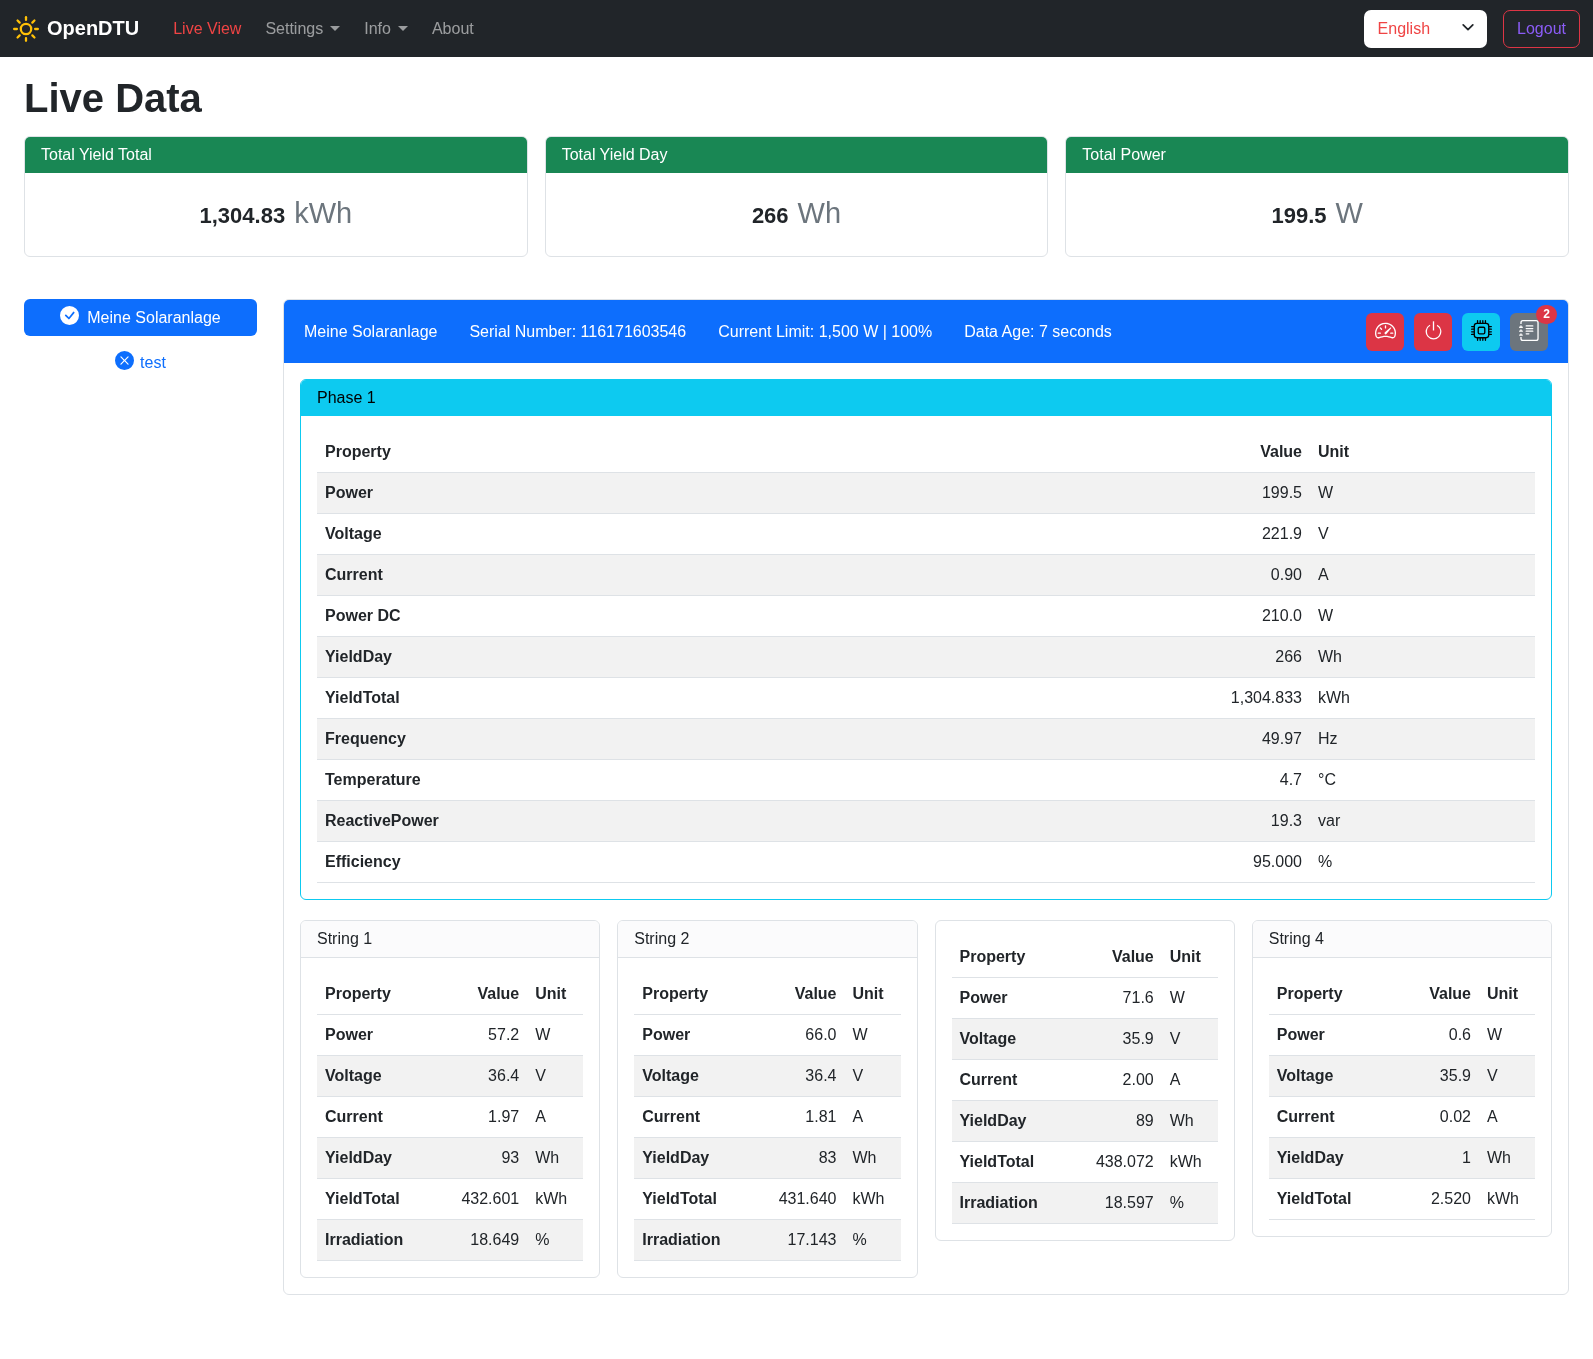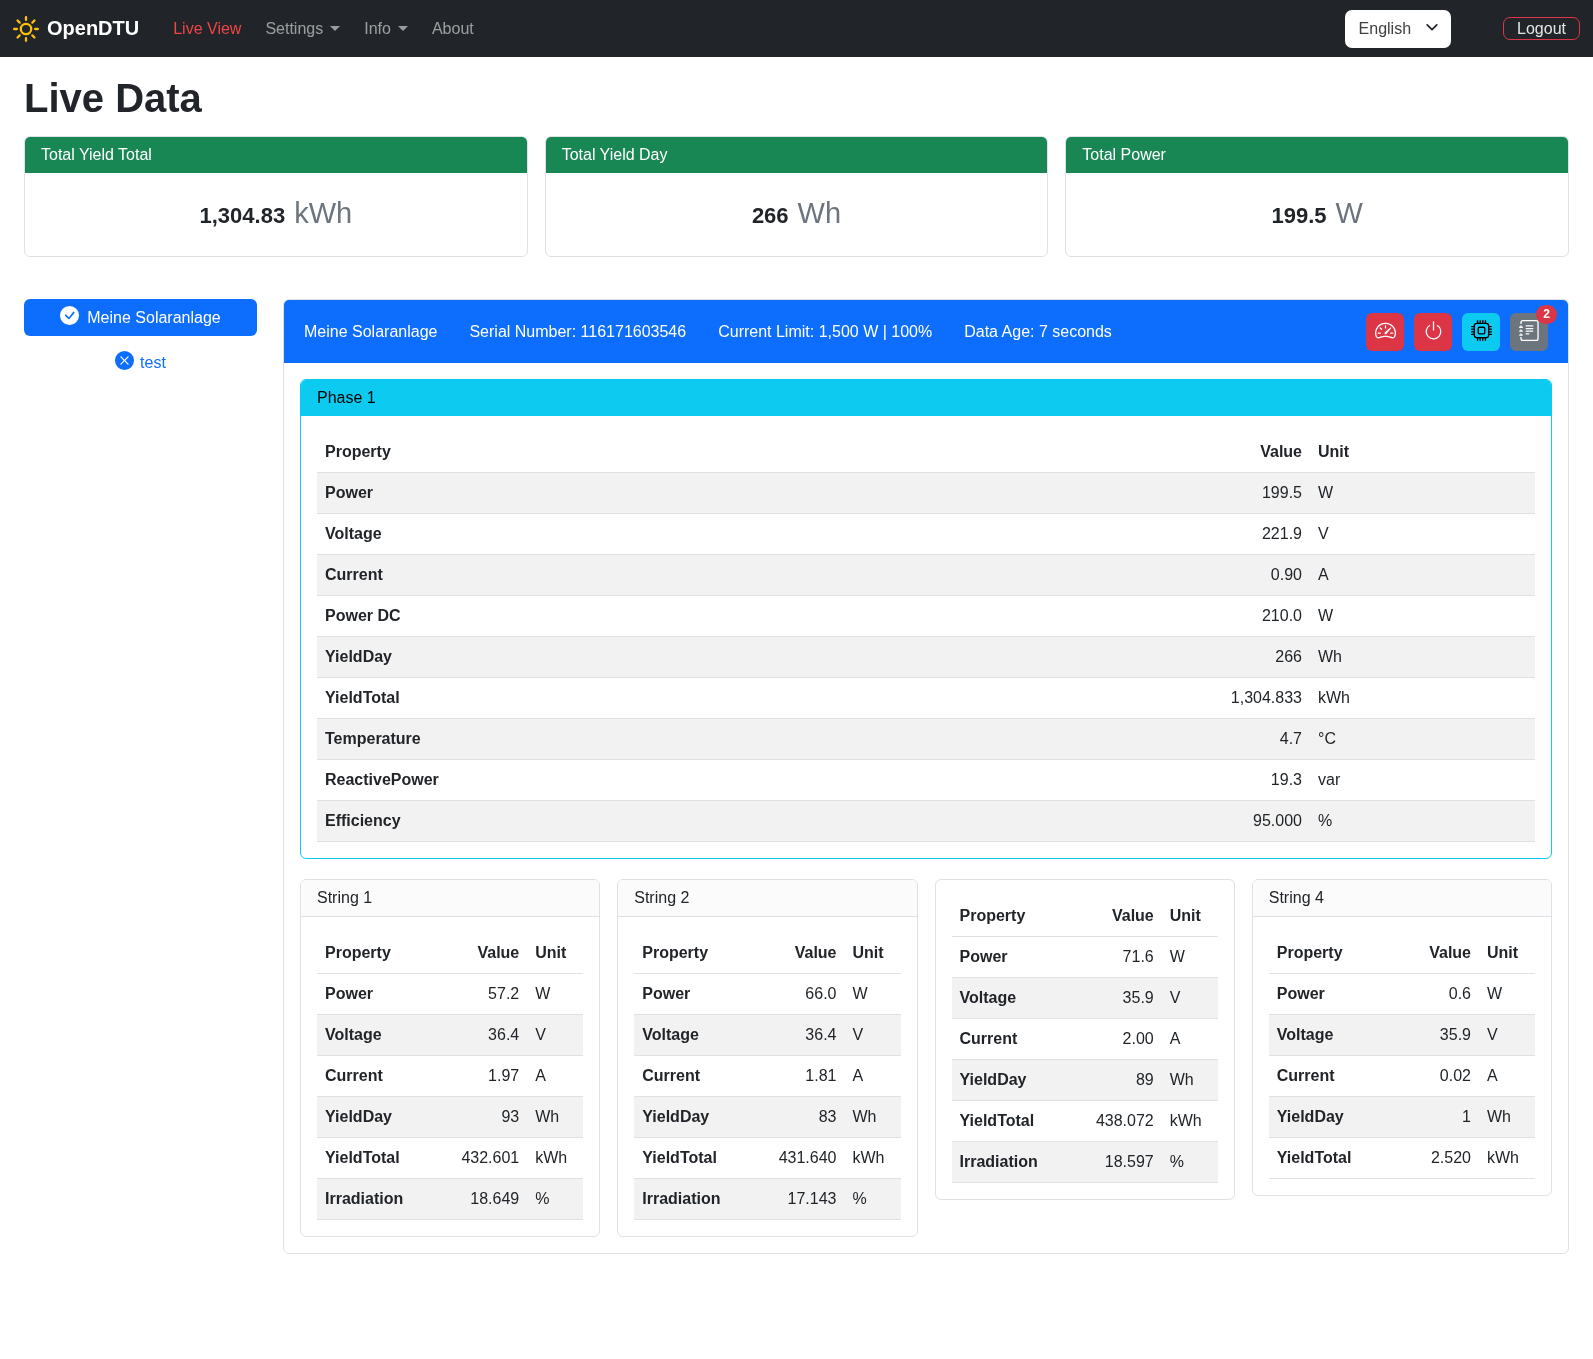--- a/index.html
+++ b/index.html
@@ -23,28 +23,28 @@
     cursor: pointer; display: flex; align-items: center;
   }
   .nav-item.active { color: #ef4444; }
   .caret {
     display: inline-block; width: 0; height: 0; margin-left: 7px;
     border-left: 5px solid transparent; border-right: 5px solid transparent;
     border-top: 5px solid currentColor;
   }
   .nav-right { margin-left: auto; display: flex; align-items: center; gap: 16px; }
   .lang-select {
-    background: #fff; color: #404040; border-radius: 7px; height: 38px;
-    display: flex; align-items: center; gap: 14px; padding: 0 12px 0 14px;
+    background: #fff; color: #ef4444; border-radius: 7px; height: 38px;
+    display: flex; align-items: center; gap: 31px; padding: 0 12px 0 14px;
     font-size: 16px; cursor: pointer;
   }
   .logout-btn {
-    background: transparent; border: 1px solid #dc3545; color: #e5e5e5;
-    border-radius: 7px; height: 23px; padding: 0 13px; font-size: 16px;
-    font-family: inherit; cursor: pointer; margin-left: 36px;
+    background: transparent; border: 1px solid #dc3545; color: #8b5cf6;
+    border-radius: 7px; height: 38px; padding: 0 13px; font-size: 16px;
+    font-family: inherit; cursor: pointer;
   }
 
   
   .container { padding: 0 24px; }
   .page-title { font-size: 40px; font-weight: 700; margin: 19px 0 15px; }
 
   
   .summary-grid { display: grid; grid-template-columns: repeat(3, 1fr); gap: 17px; }
   .card { border: 1px solid #dee2e6; border-radius: 6px; background: #fff; }
   .card-header-success {
@@ -309,20 +309,25 @@
                     <th class="prop">YieldDay</th>
                     <td class="val">266</td>
                     <td class="unit">Wh</td>
                   </tr>
                   <tr>
                     <th class="prop">YieldTotal</th>
                     <td class="val">1,304.833</td>
                     <td class="unit">kWh</td>
                   </tr>
                   <tr>
+                    <th class="prop">Frequency</th>
+                    <td class="val">49.97</td>
+                    <td class="unit">Hz</td>
+                  </tr>
+                  <tr>
                     <th class="prop">Temperature</th>
                     <td class="val">4.7</td>
                     <td class="unit">°C</td>
                   </tr>
                   <tr>
                     <th class="prop">ReactivePower</th>
                     <td class="val">19.3</td>
                     <td class="unit">var</td>
                   </tr>
                   <tr>

